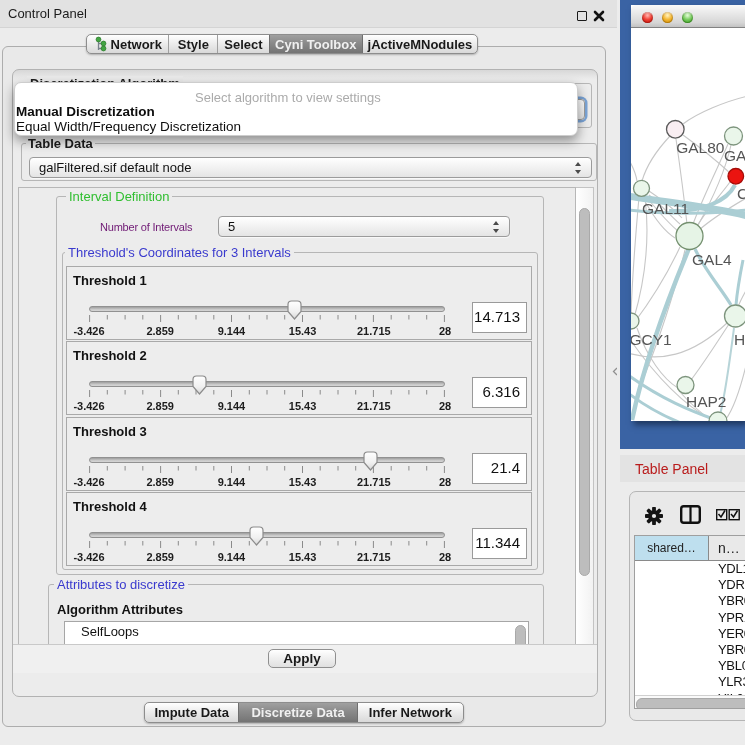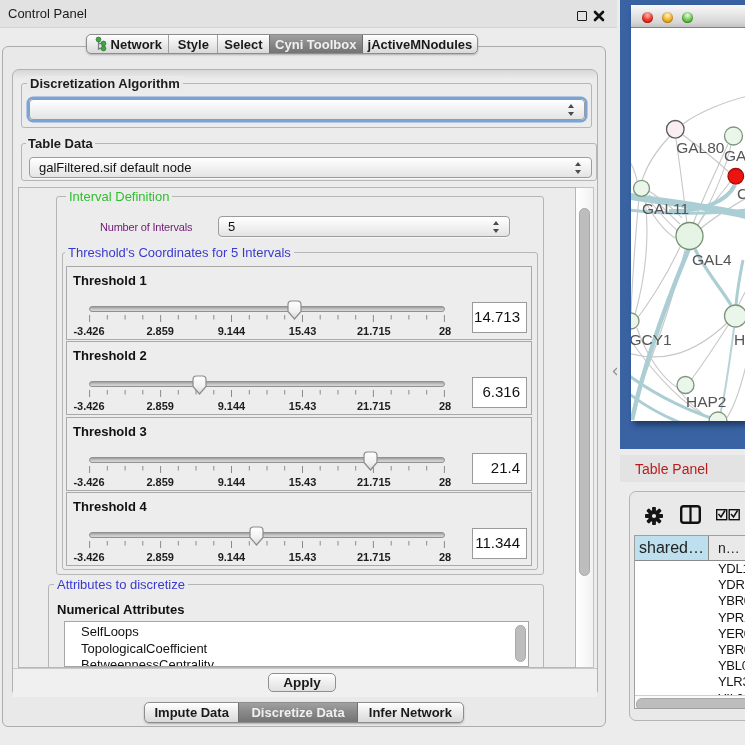--- a/index.html
+++ b/index.html
@@ -68,21 +68,21 @@
 
   <div class="abs" style="left:18px;top:187px;width:557px;height:480px;overflow:hidden">
     <div class="abs" style="left:0;top:0;width:557px;height:480px">
 
       <div class="grp" style="left:38px;top:9px;width:488px;height:379px"></div>
       <span class="gttl" style="left:48px;top:2px;color:#2fbe2f">Interval Definition</span>
       <span class="abs" style="left:82px;top:34px;font-size:11px;letter-spacing:-0.2px;font-weight:400;color:#701a75">Number of Intervals</span>
       <div class="combo" style="left:200px;top:29px;width:292px;height:21px">5<div class="spin"></div></div>
 
       <div class="grp" style="left:44px;top:65px;width:476px;height:318px"></div>
-      <span class="gttl" style="left:47px;top:58px;color:#3a3ace">Threshold's Coordinates for 5 Intervals</span>
+      <span class="gttl" style="left:47px;top:58px;color:#3a3ace">Threshold's Coordinates for 3 Intervals</span>
 
       <svg width="0" height="0" style="position:absolute">
           <defs>
             <linearGradient id="thg" x1="0" y1="0" x2="0" y2="1">
               <stop offset="0" stop-color="#ffffff"></stop>
               <stop offset="0.6" stop-color="#f0f0f0"></stop>
               <stop offset="1" stop-color="#d8d8d8"></stop>
             </linearGradient>
           </defs>
         </svg>
@@ -230,42 +230,47 @@
           <span class="lbl" style="left:306.8px">21.715</span>
           <span class="lbl" style="left:378.0px">28</span>
           <svg class="thumb" style="left:189.3px" width="15" height="20" viewBox="0 0 15 20">
             <path d="M1 4.5 Q1 1 4.5 1 L10.5 1 Q14 1 14 4.5 L14 11.5 L7.5 19 L1 11.5 Z" fill="url(#thg)" stroke="#8b8b8b" stroke-width="1.2"></path>
           </svg>
           <div class="val">11.344</div>
         </div>
 
       <div class="grp" style="left:30px;top:397px;width:496px;height:120px"></div>
       <span class="gttl" style="left:36px;top:390px;color:#3a3ace">Attributes to discretize</span>
-      <span class="abs" style="left:39px;top:415px;font-size:13px;font-weight:700;color:#111">Numerical Attributes</span>
+      <span class="abs" style="left:39px;top:415px;font-size:13px;font-weight:700;color:#111">Algorithm Attributes</span>
       <div class="abs" style="left:46px;top:434px;width:465px;height:46px;background:#fff;border:1px solid #a6a6a6;box-sizing:border-box;overflow:hidden">
         <div style="font-size:13px;color:#111;padding-left:16px;line-height:16.6px;padding-top:2px">SelfLoops<br>TopologicalCoefficient<br>BetweennessCentrality</div>
         <div class="abs" style="right:2px;top:3px;width:11px;height:37px;background:#bdbdbd;border:1px solid #a9a9a9;border-radius:6px;box-sizing:border-box"></div>
       </div>
     </div>
   </div>
 
   <div class="abs" style="left:576px;top:187px;width:18px;height:481px;background:linear-gradient(90deg,#ffffff,#f2f2f2);border:1px solid #c3c3c3;border-left:none;box-sizing:border-box">
     <div class="abs" style="left:3px;top:20px;width:11px;height:368px;background:#bdbdbd;border:1px solid #a9a9a9;border-radius:6px;box-sizing:border-box"></div>
   </div>
 
-  <div class="abs" style="left:13px;top:668px;width:584px;height:28px;background:#f0f0f0;border-top:1px solid #c9c9c9">
+  <div class="abs" style="left:13px;top:644px;width:584px;height:28px;background:#f0f0f0;border-top:1px solid #c9c9c9">
     <div class="abs" style="left:255px;top:4px;width:68px;height:19px;background:linear-gradient(#ffffff,#f0f0f0 45%,#e0e0e0);border:1px solid #8f8f8f;border-radius:5px;box-sizing:border-box;font-size:13.5px;font-weight:700;color:#1a1a1a;text-align:center;line-height:17px">Apply</div>
   </div>
 
   <div class="tabrow" style="left:144px;top:702px;width:320px;height:21px">
     <div class="tab" style="width:94px;border-radius:5px 0 0 5px">Impute Data</div>
     <div class="tab sel" style="width:119px">Discretize Data</div>
     <div class="tab" style="width:107px;border-radius:0 5px 5px 0;border-left:1px solid #6f6f6f">Infer Network</div>
   </div>
 
+  <div class="abs" style="left:14px;top:82px;width:564px;height:54px;background:#fff;border:1px solid #cdcdcd;border-radius:7px;box-shadow:0 5px 12px rgba(0,0,0,.4);box-sizing:border-box;z-index:40">
+    <span class="abs" style="left:180px;top:7px;font-size:13px;color:#ababab">Select algorithm to view settings</span>
+    <span class="abs" style="left:1px;top:21px;font-size:13.5px;font-weight:700;color:#0d0d0d">Manual Discretization</span>
+    <span class="abs" style="left:1px;top:36px;font-size:13.5px;color:#0d0d0d">Equal Width/Frequency Discretization</span>
+  </div>
 
   <svg class="abs" style="left:612px;top:367px" width="6" height="9" viewBox="0 0 6 9">
       <path d="M5 1 L1.5 4.5 L5 8" fill="none" stroke="#909090" stroke-width="1.3"></path>
     </svg>
 </div>
 
 <div class="abs" style="left:617px;top:0;width:128px;height:745px;background:#ececec">
   <div class="abs" style="left:3px;top:0;width:128px;height:449px;background:#3a63a4"></div>
 
   <div class="abs" style="left:14px;top:5px;width:114px;height:416px;background:#fff;box-shadow:3px 4px 6px rgba(10,20,40,.55)">
@@ -357,21 +362,21 @@
     <svg class="abs" style="left:86px;top:17px" width="25" height="12" viewBox="0 0 25 12">
       <g fill="none" stroke="#111">
           <rect x="0.7" y="0.7" width="10" height="10" stroke-width="1.4"></rect>
           <path d="M2.5 5 L5 8 L9 1.5" stroke-width="1.5"></path>
           <rect x="13.2" y="0.7" width="10" height="10" stroke-width="1.4"></rect>
           <path d="M15 5 L17.5 8 L21.5 1.5" stroke-width="1.5"></path>
         </g>
     </svg>
 
     <div class="abs" style="left:4px;top:43px;width:114px;height:174px;background:#fff;border:1px solid #9f9f9f;border-right:none;box-sizing:border-box;overflow:hidden">
-      <div class="abs" style="left:0;top:0;width:74px;height:25px;background:#bedfee;border-right:1px solid #8a8a8a;border-bottom:1px solid #8a8a8a;box-sizing:border-box;text-align:center;font-size:16px;color:#222;line-height:24px">shared…</div>
+      <div class="abs" style="left:0;top:0;width:74px;height:25px;background:#bedfee;border-right:1px solid #8a8a8a;border-bottom:1px solid #8a8a8a;box-sizing:border-box;text-align:center;font-size:12px;color:#222;line-height:24px">shared…</div>
       <div class="abs" style="left:74px;top:0;width:40px;height:25px;background:#e9e9e9;border-bottom:1px solid #8a8a8a;box-sizing:border-box;font-size:14px;color:#222;line-height:24px;padding-left:9px">n…</div>
       <div class="abs" style="left:83px;top:25px;letter-spacing:-0.3px;font-size:13px;color:#151515;line-height:16.2px;white-space:pre">YDL1
 YDR2
 YBR0
 YPR1
 YER0
 YBR0
 YBL0
 YLR3
 YIL0</div>

